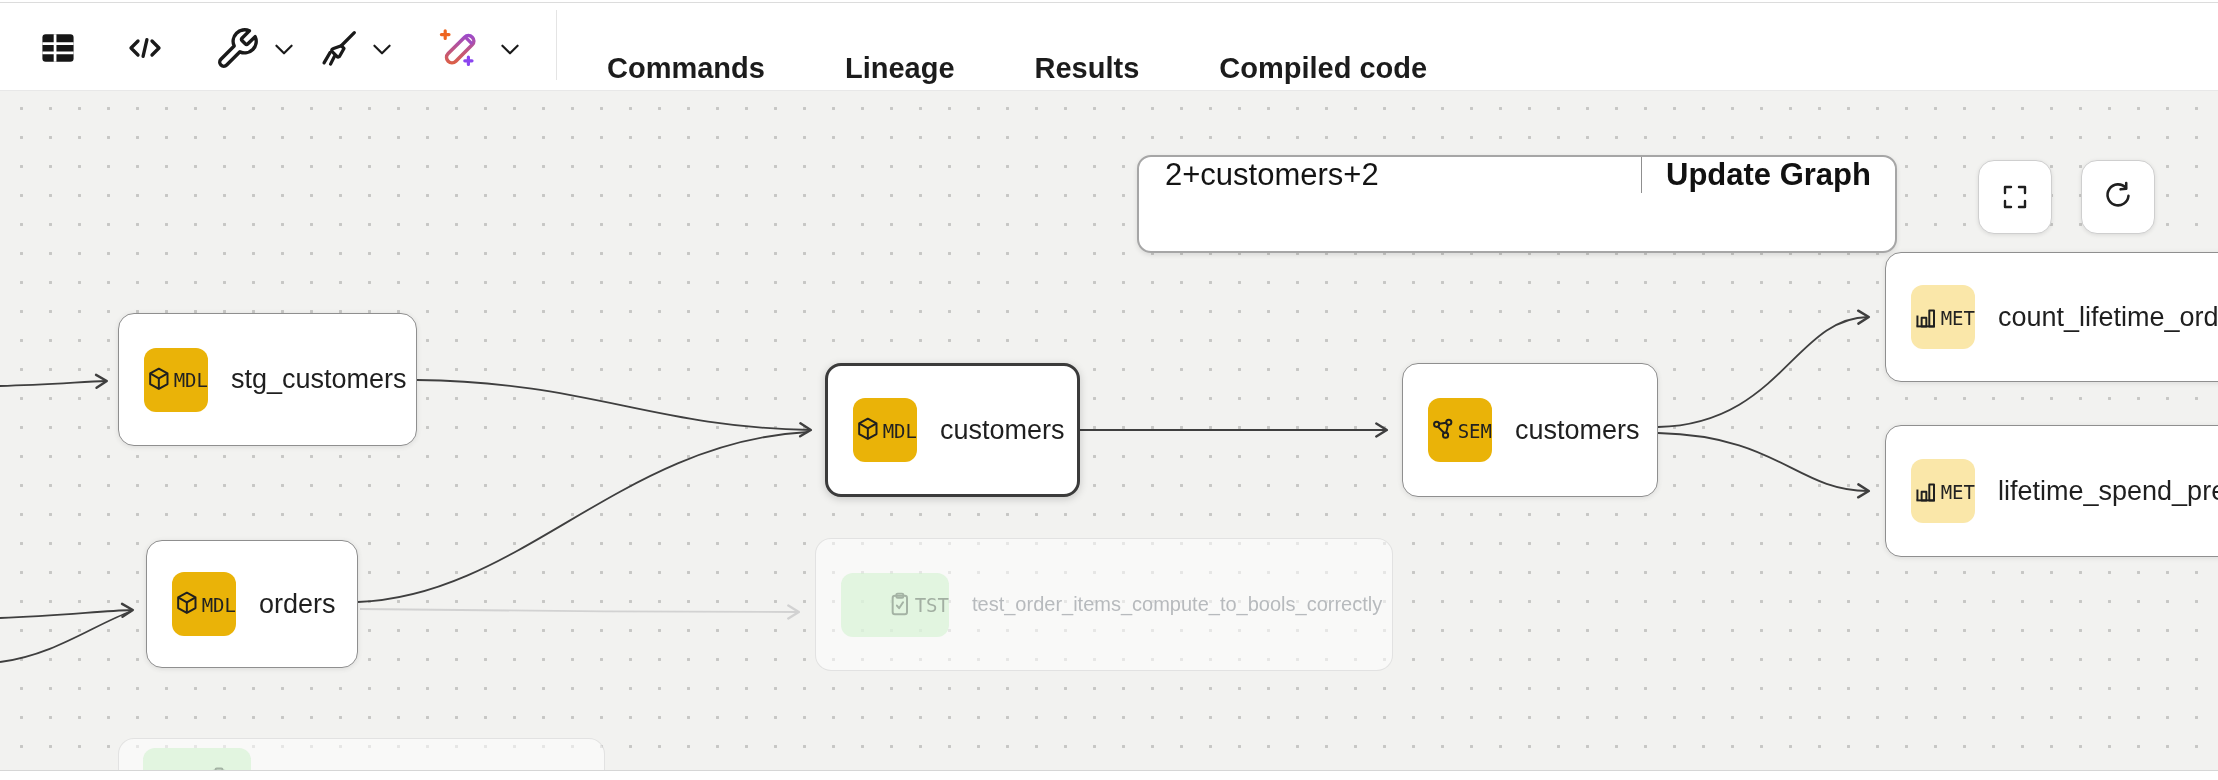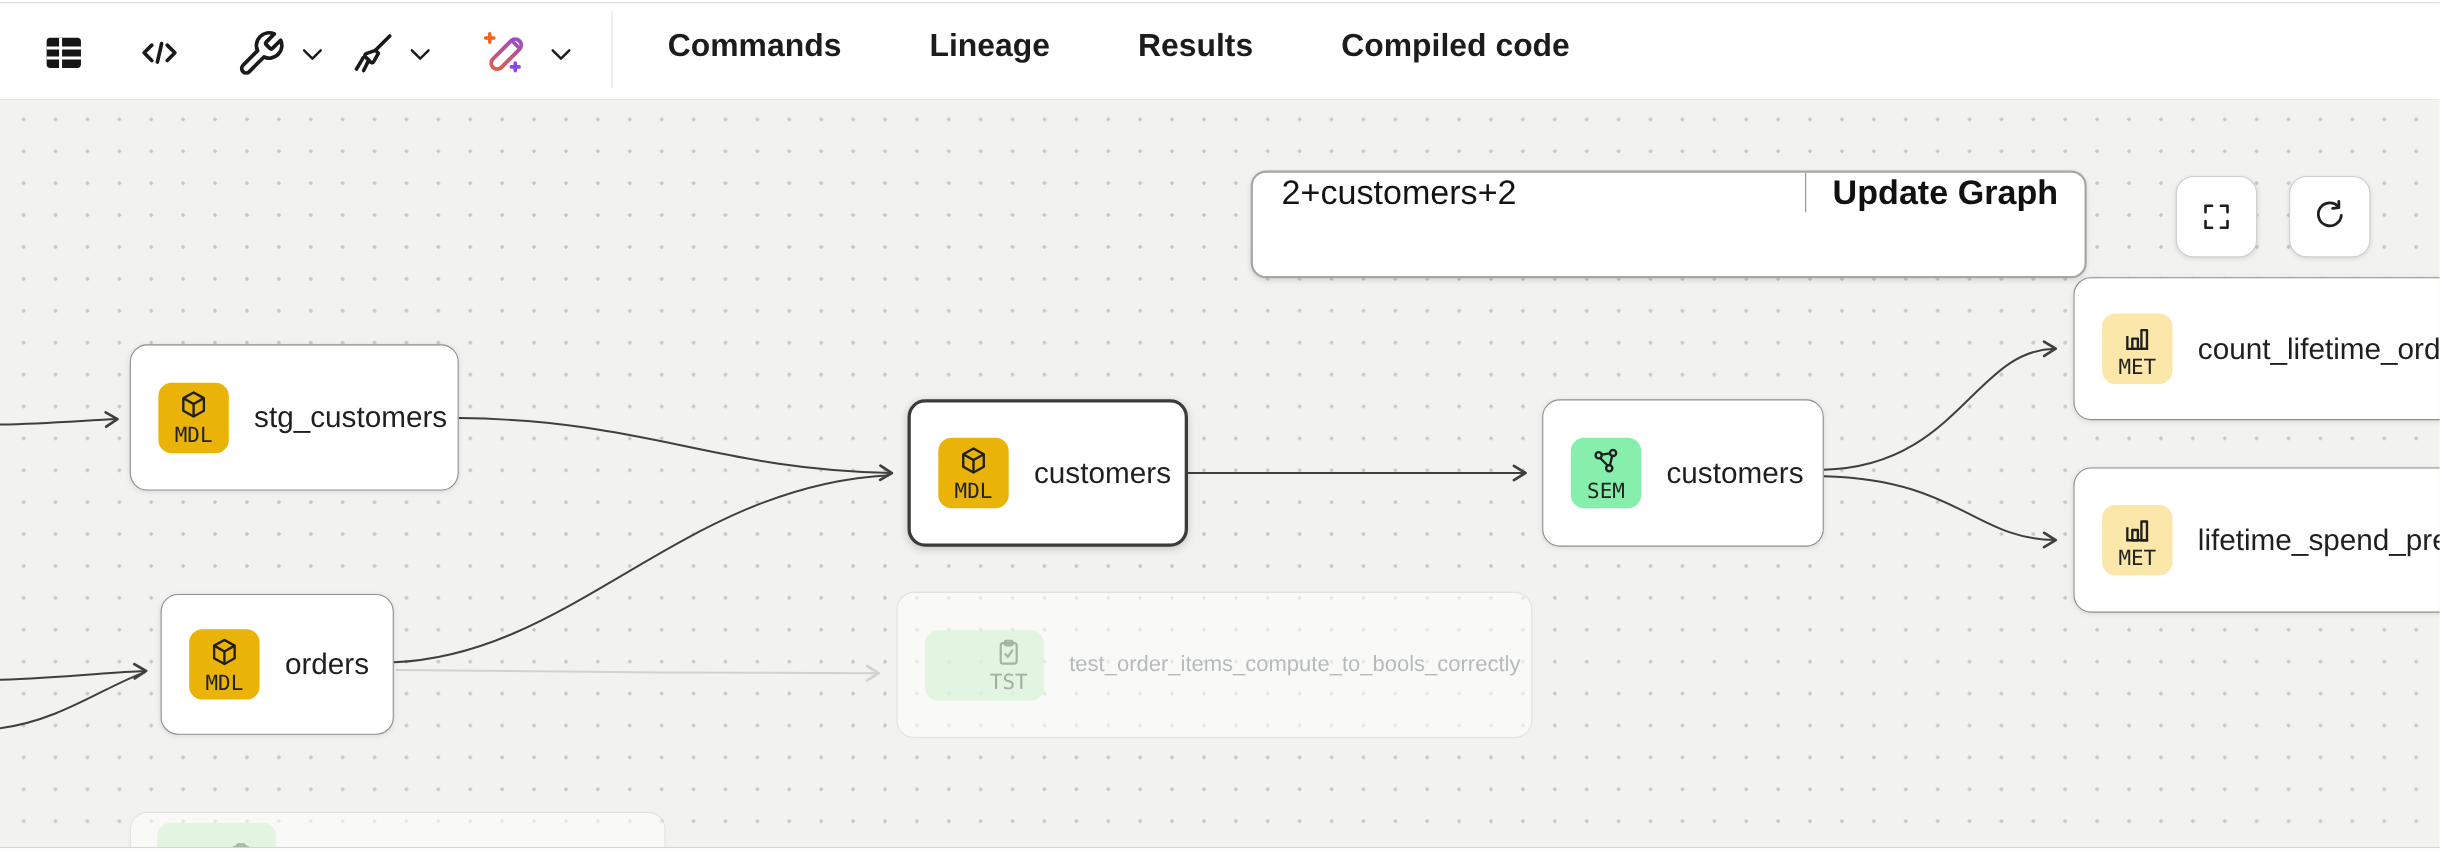--- a/index.html
+++ b/index.html
@@ -7,43 +7,43 @@
        font-family:"Liberation Sans",sans-serif;color:#1d1d1d;-webkit-font-smoothing:antialiased;}
 
   
   .toolbar{position:absolute;left:0;top:0;width:2218px;height:90px;background:#fff;
            border-bottom:1px solid #e8e8e8;z-index:30;}
   .toolbar::before{content:"";position:absolute;left:0;top:2px;width:100%;height:1px;background:#dcdcdc;}
   .tbi{position:absolute;display:flex;align-items:center;justify-content:center;cursor:pointer;}
   .tbi svg{display:block;}
   .tb-divider{position:absolute;left:556px;top:10px;width:1px;height:70px;background:#e4e4e4;}
 
-  .tabs{position:absolute;left:567px;top:0;height:90px;display:flex;align-items:center;}
+  .tabs{position:absolute;left:567px;top:0;height:90px;display:flex;align-items:flex-end;}
   .tab{display:flex;align-items:center;padding:0 40px;font-size:29px;font-weight:600;
        color:#1c1c1c;cursor:pointer;border-bottom:5px solid transparent;box-sizing:border-box;}
   .tab.active{border-bottom-color:#8c8781;}
 
   
   .canvas{position:absolute;left:0;top:90px;width:2218px;height:680px;overflow:hidden;
           background-color:#f2f2f0;
           background-image:radial-gradient(circle,#c7c7c5 1.4px,transparent 1.6px);
           background-size:29px 29px;background-position:7px 4px;}
   .edges{position:absolute;left:0;top:0;width:2218px;height:680px;}
 
   .node{position:absolute;background:#fff;border:1.5px solid #8f8f8f;border-radius:16px;
         display:flex;align-items:center;padding-left:25px;gap:23px;box-sizing:border-box;
         box-shadow:0 1px 5px rgba(60,60,60,.12);cursor:pointer;}
   .node.selected{border:3px solid #3b3b3b;box-shadow:0 2px 8px rgba(0,0,0,.18);}
   .node .nlabel{font-size:27px;color:#1f1f1f;}
-  .icon-box{width:64px;height:64px;border-radius:12px;display:flex;flex-direction:column;
+  .icon-box{width:64px;height:64px;border-radius:12px;display:flex;flex-direction:row;
             align-items:center;justify-content:center;flex:0 0 auto;}
   .icon-box svg{display:block;}
   .ntype{font-family:"DejaVu Sans Mono",monospace;font-size:19px;color:#222;line-height:1;margin-top:2px;}
   .mdl .icon-box{background:#eab308;}
-  .sem .icon-box{background:#86efac;}
+  .sem .icon-box{background:#eab308;}
   .met .icon-box{background:#fae7a9;}
   .met .nlabel{white-space:nowrap;}
 
   .node.faded{background:rgba(255,255,255,.55);border-color:rgba(120,120,120,.18);box-shadow:none;}
   .node.faded .icon-box{background:rgba(210,241,208,.6);padding-left:44px;}
   .node.faded .ntype{color:#a2afa2;}
   .node.faded .nlabel{color:#b7babd;font-size:20px;line-height:1.45;width:445px;overflow-wrap:anywhere;}
 
   
   .filter-bar{position:absolute;left:1137px;top:65px;width:760px;height:98px;background:#fff;

